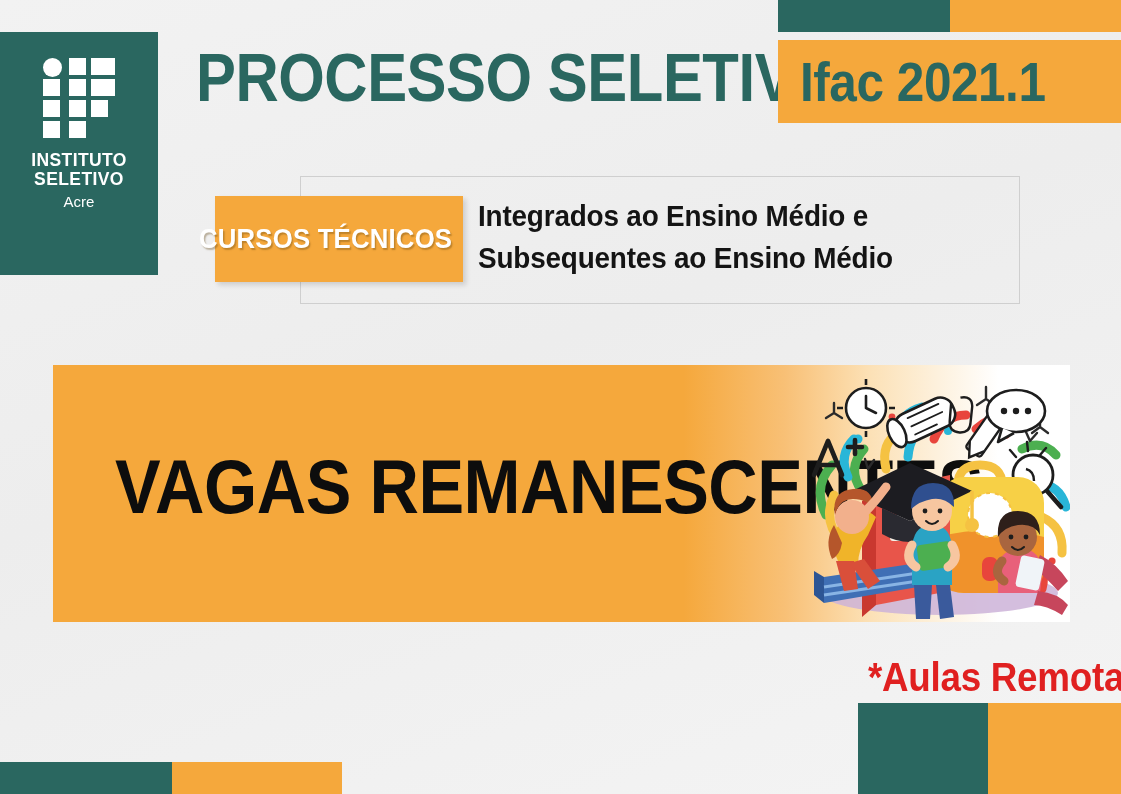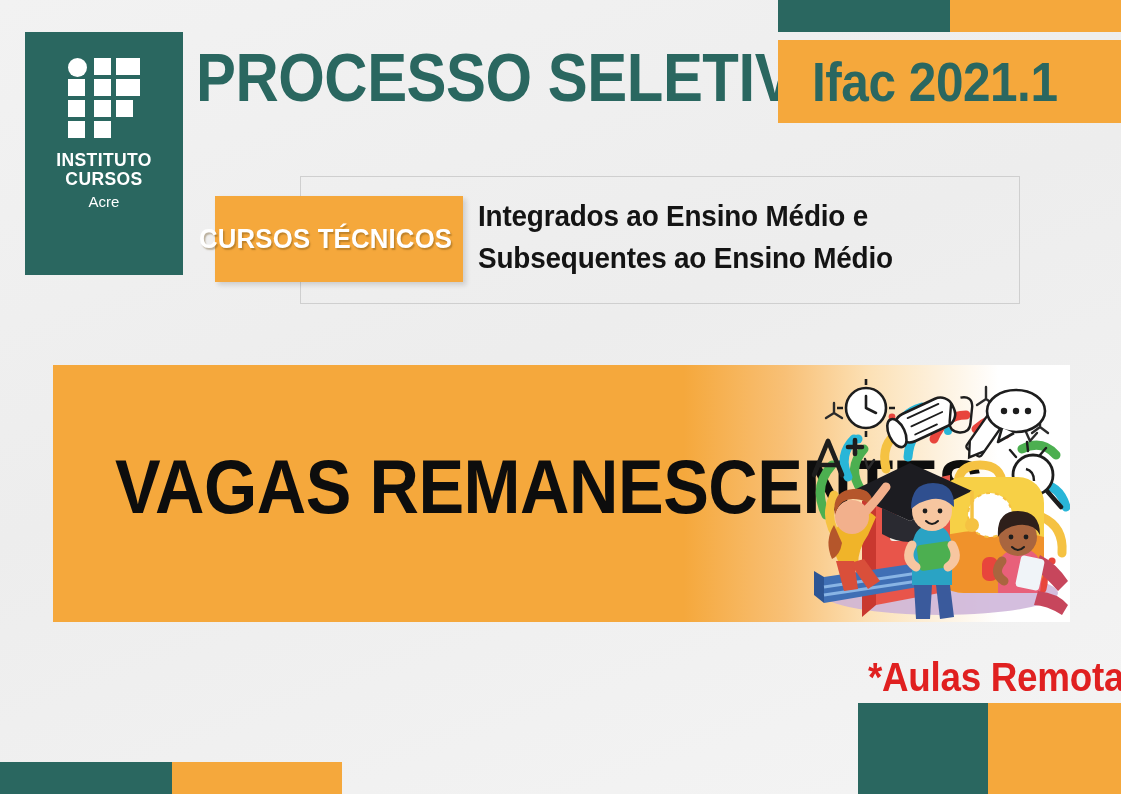--- a/index.html
+++ b/index.html
@@ -26,21 +26,20 @@
   .bar-br-orange { left:988px; top:703px; width:133px; height:91px; background:#f5a83c; }
 
   
   .logo-panel {
     position:absolute; left:0; top:32px;
     width:158px; height:243px;
     background:#2a6760;
     display:flex; flex-direction:column;
     align-items:center; justify-content:flex-start;
     padding-top:26px;
-    margin-left:25px;
   }
   .if-mark { width:72px; height:80px; position:relative; }
   .if-mark span { position:absolute; background:#ffffff; }
   .sq  { width:17px; height:17px; }
   .circ{ width:19px; height:19px; border-radius:50%; }
   .wide{ width:29px; height:17px; }
 
   .logo-words {
     margin-top:13px;
     color:#ffffff;
@@ -69,21 +68,21 @@
     letter-spacing:-0.5px;
     transform:scaleX(0.88);
     transform-origin:left center;
     white-space:nowrap;
   }
   .badge-year {
     position:absolute; left:778px; top:40px;
     width:343px; height:83px;
     background:#f5a83c;
     display:flex; align-items:center;
-    padding-left:34px;
+    padding-left:22px;
   }
   .badge-year span {
     color:#2a6760;
     font-family:"Liberation Sans Narrow","Liberation Sans", sans-serif;
     font-weight:bold;
     font-size:55px;
     line-height:58px;
     letter-spacing:-0.5px;
     transform:scaleX(0.9);
     transform-origin:left center;
@@ -190,21 +189,21 @@
       <span class="sq" style="left:26px; top:21px;"></span>
       <span class="sq" style="left:48px; top:21px; width:24px;"></span>
       <span class="sq" style="left:0px;  top:42px;"></span>
       <span class="sq" style="left:26px; top:42px;"></span>
       <span class="sq" style="left:48px; top:42px;"></span>
       <span class="sq" style="left:0px;  top:63px;"></span>
       <span class="sq" style="left:26px; top:63px;"></span>
     </div>
     <div class="logo-words">
       <div>INSTITUTO</div>
-      <div>CURSOS</div>
+      <div>SELETIVO</div>
     </div>
     <div class="logo-sub">Acre</div>
   </div>
 
   <div class="title-main">PROCESSO SELETIVO</div>
 
   <div class="badge-year">
     <span>Ifac 2021.1</span>
   </div>
 

